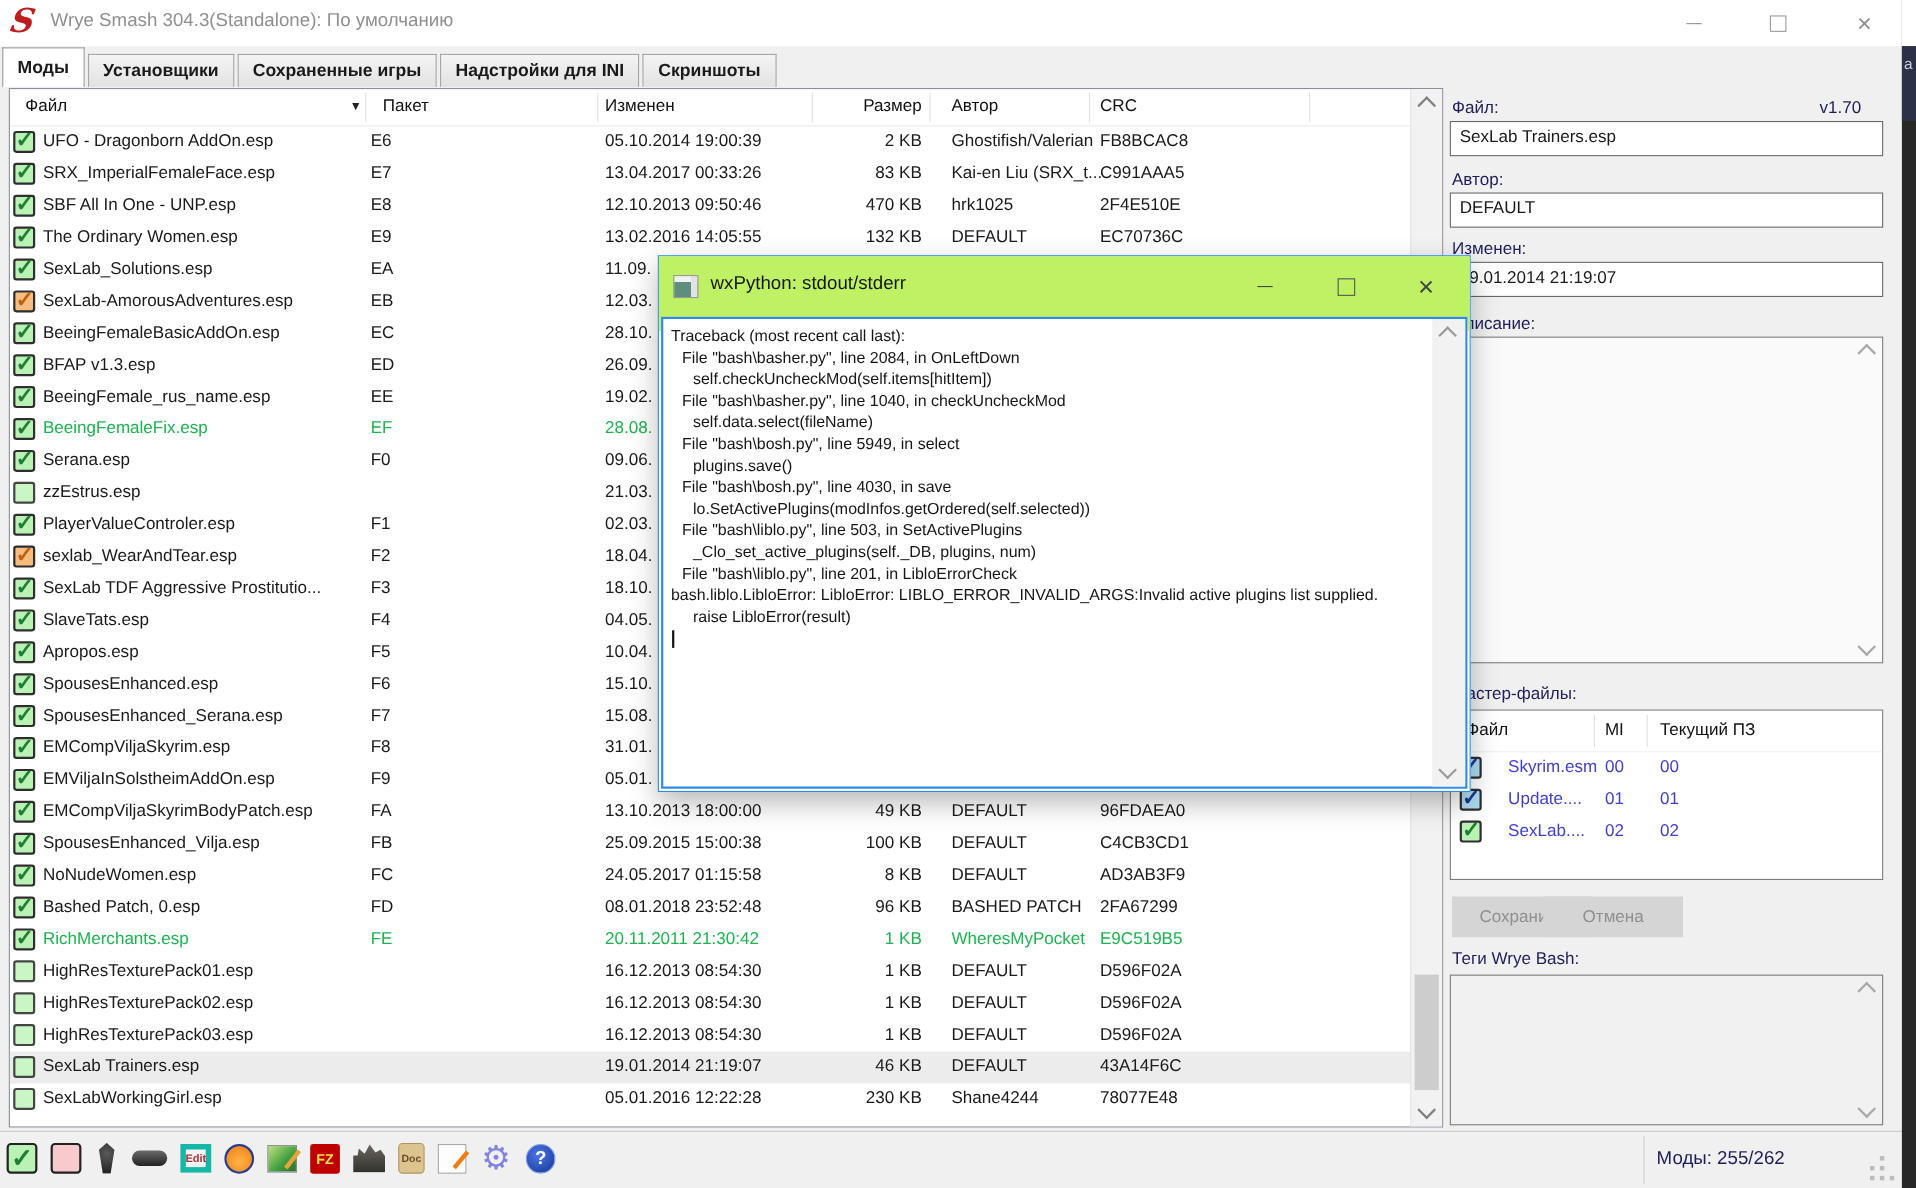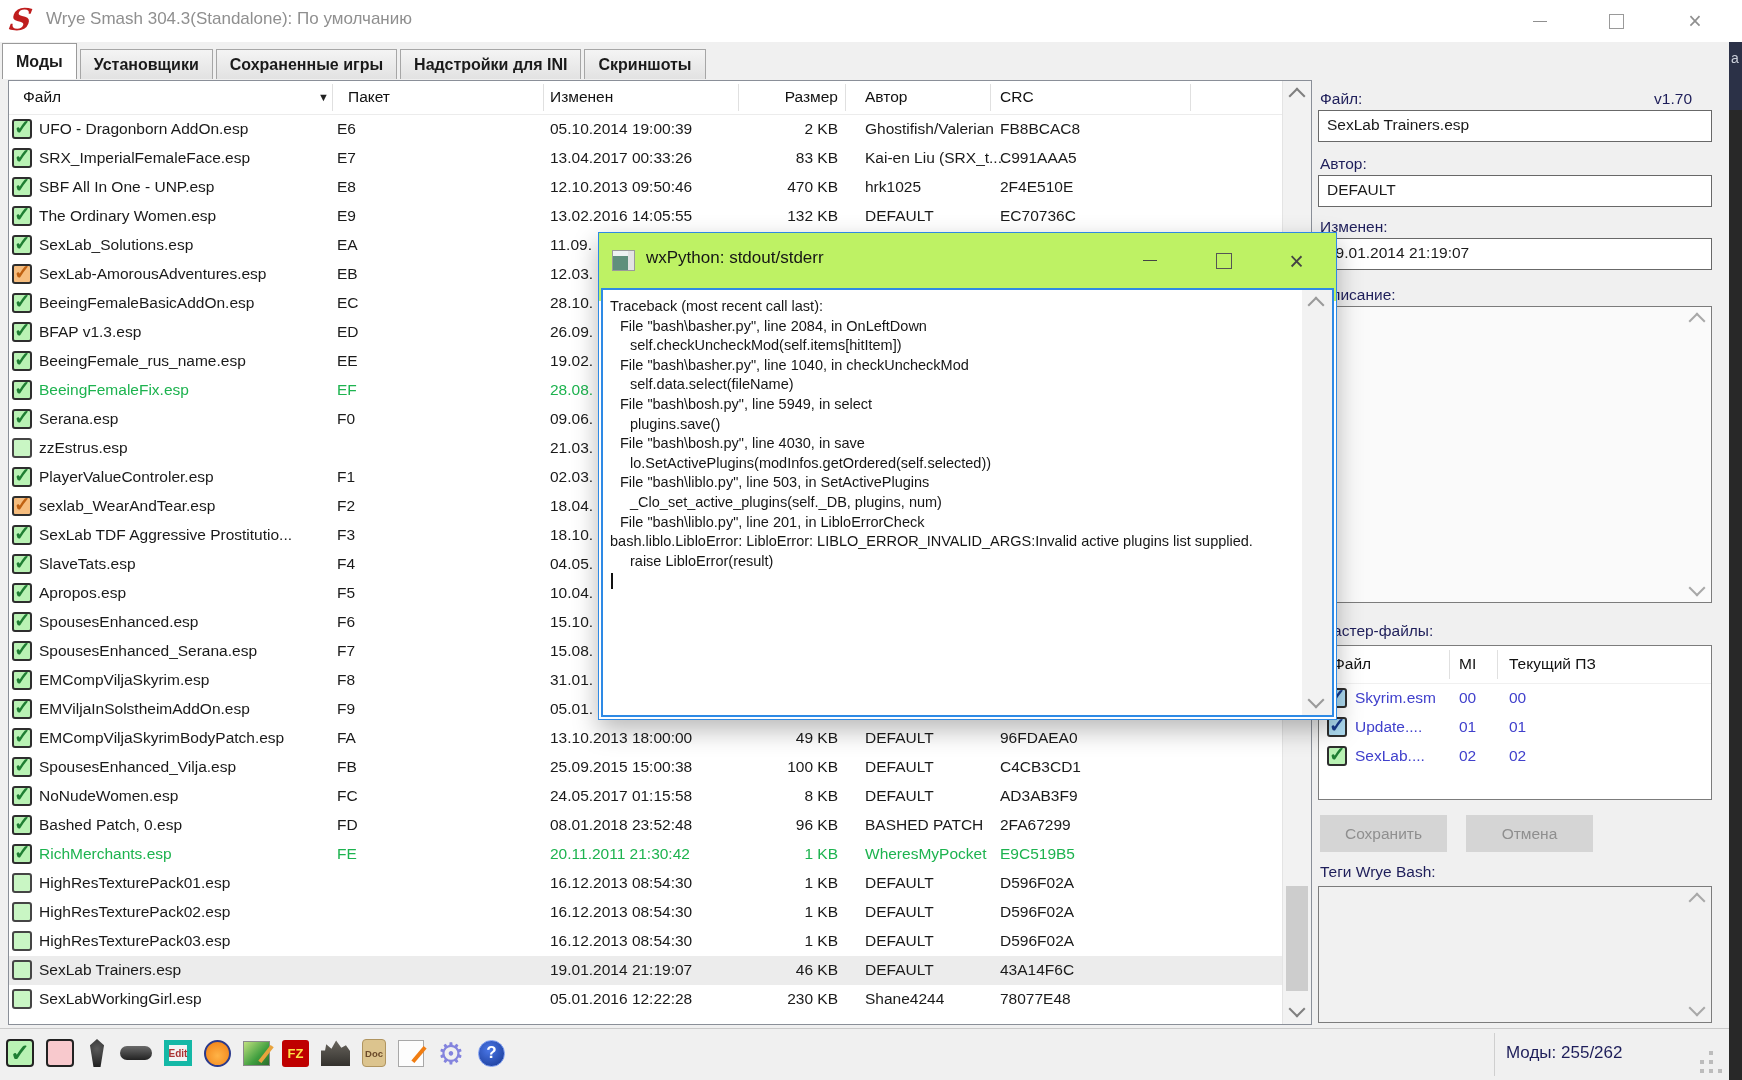--- a/index.html
+++ b/index.html
@@ -65,26 +65,26 @@
 
   
   .masters{position:absolute;left:1318px;top:645px;width:394px;height:155px;background:#fff;border:1px solid #7c7c7c;box-sizing:border-box;}
   .m-header{position:relative;height:37px;font-size:15.5px;border-bottom:1px solid #f0f0f0;}
   .m-header .hl{position:absolute;top:9px;color:#111;}
   .mh-file{left:14px;} .mh-mi{left:140px;} .mh-cur{left:190px;}
   .m-hdiv{position:absolute;top:4px;bottom:4px;width:1px;background:#e0e0e0;}
   #master-rows{position:absolute;top:38px;left:0;right:0;}
   .xrow{position:relative;height:29px;font-size:15.5px;color:#4040cc;}
   .xrow span{position:absolute;top:5px;}
-  .x-name{left:36px;} .x-mi{left:140px;} .x-cur{left:190px;}
+  .x-name{left:52px;} .x-mi{left:140px;} .x-cur{left:190px;}
   .xrow .cbx{left:8px;}
 
   .pbtn{position:absolute;top:815px;width:127px;height:37px;background:#d5d5d5;border:none;
         font-family:"Liberation Sans",sans-serif;font-size:15.5px;color:#8f8f8f;}
-  .btn-save{left:1320px;} .btn-cancel{left:1466px;}
+  .btn-save{left:1320px;} .btn-cancel{left:1403px;}
 
   
   .statusbar{position:absolute;left:0;top:1028px;width:1729px;height:52px;background:#f0f0f0;border-top:1px solid #c9c9c9;box-sizing:border-box;}
   .tb-icons{position:absolute;left:6px;top:9px;display:flex;gap:12px;align-items:center;}
   .tbi{width:30px;height:30px;display:flex;align-items:center;justify-content:center;box-sizing:border-box;font-family:"Liberation Sans",sans-serif;}
   .t-cbgreen{width:28px;height:28px;border:2.5px solid #222;border-radius:4px;background:#b9f2b4;color:#1f7e33;font-size:24px;font-weight:bold;}
   .t-cbpink{width:28px;height:28px;border:2.5px solid #222;border-radius:4px;background:#f8c9cd;}
   .t-skyrim{width:22px;height:28px;background:radial-gradient(circle at 50% 35%,#5a5a5a,#161616);
             clip-path:polygon(50% 0,82% 22%,66% 100%,34% 100%,18% 22%);}
   .t-skse{width:32px;height:14px;border-radius:7px;background:linear-gradient(#6a6a6a,#222);}

